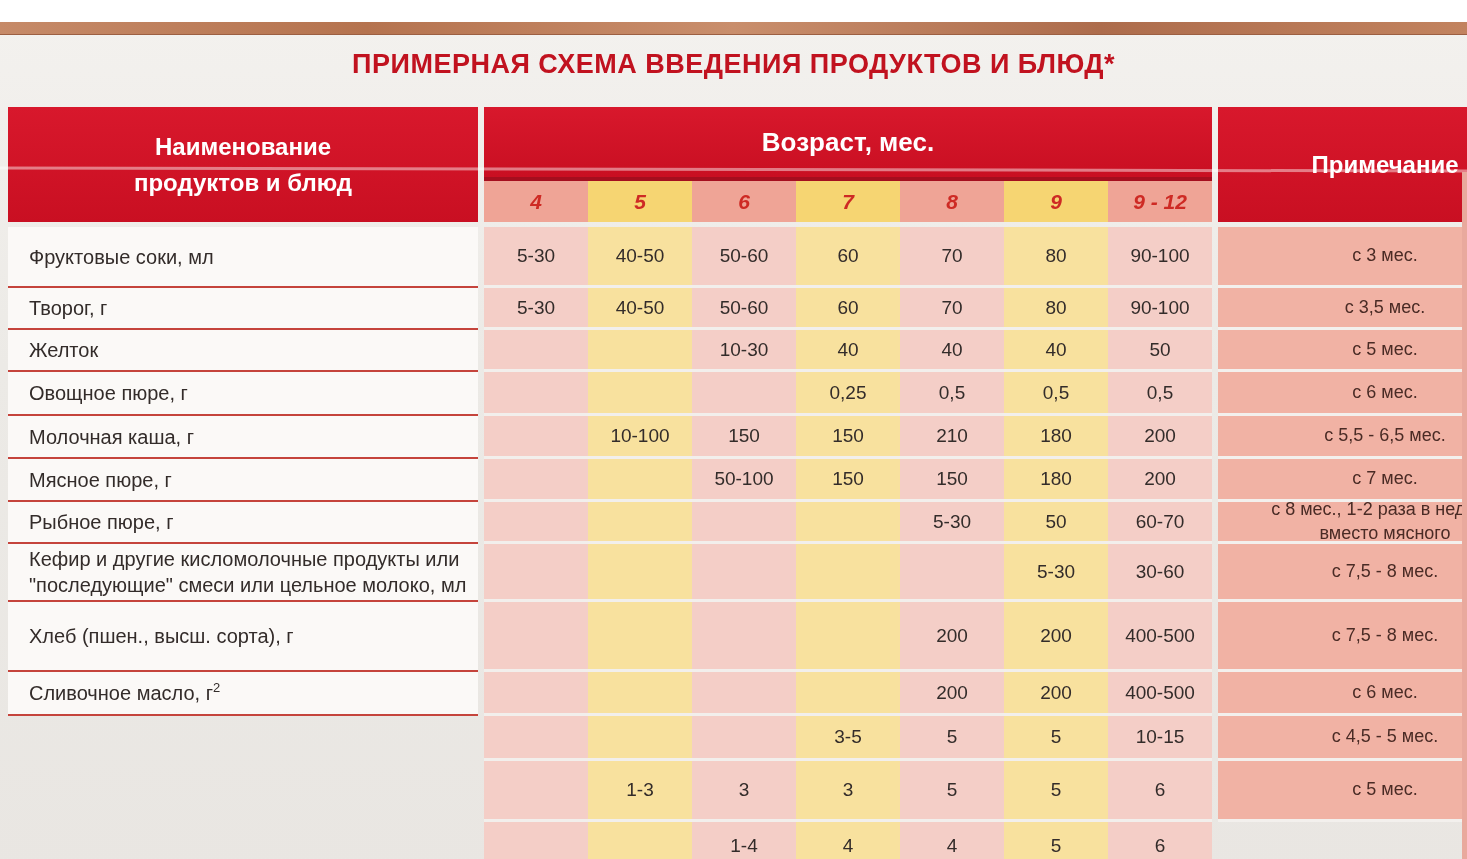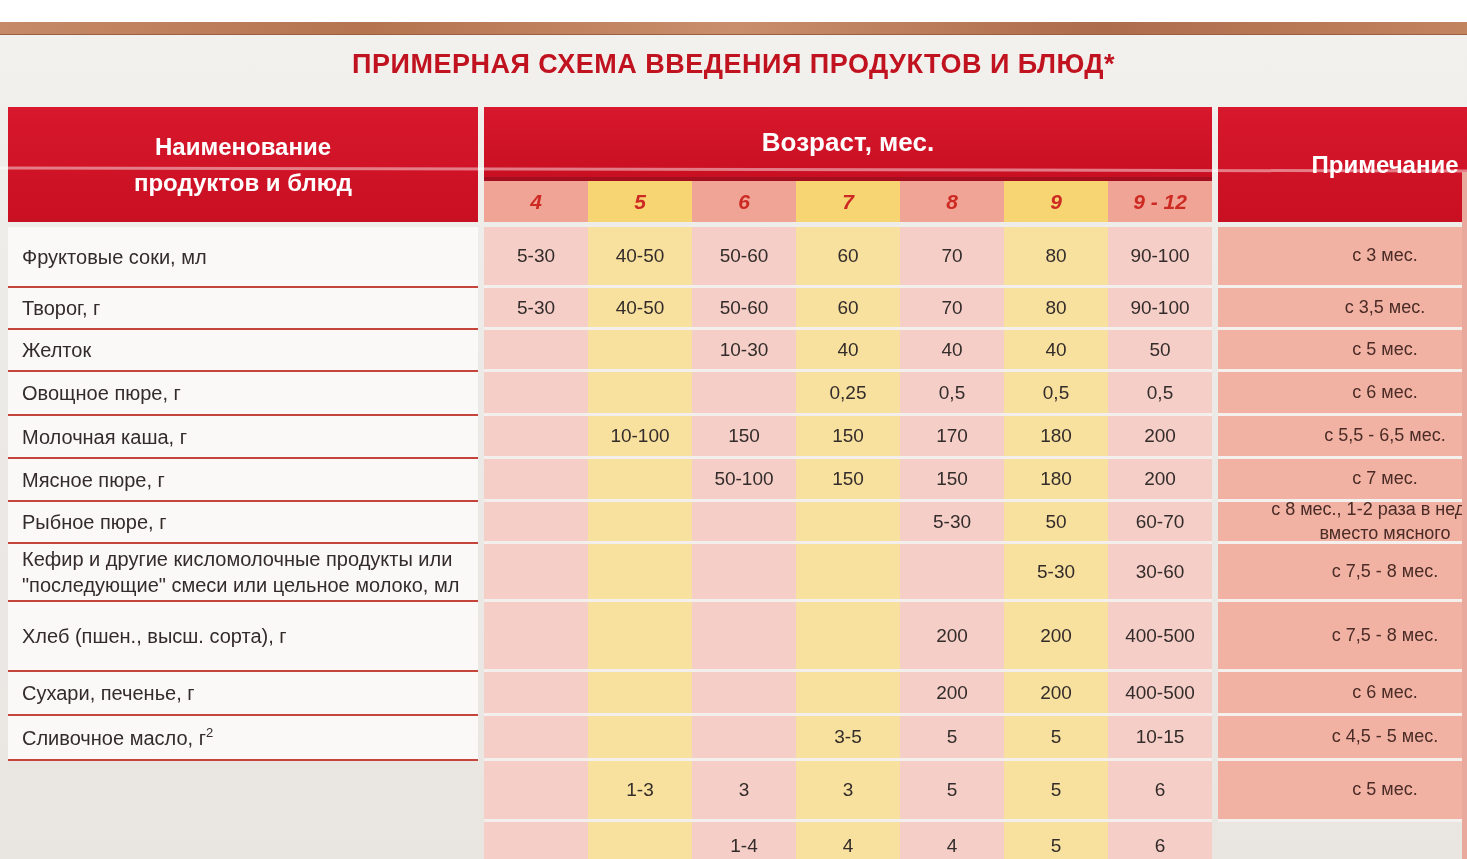--- a/index.html
+++ b/index.html
@@ -53,21 +53,21 @@
   .rows > .row:nth-child(7){height:42px}
   .rows > .row:nth-child(8){height:58px}
   .rows > .row:nth-child(9){height:70px}
   .rows > .row:nth-child(10){height:44px}
   .rows > .row:nth-child(11){height:45px}
   .rows > .row:nth-child(12){height:61px}
   .rows > .row:nth-child(13){height:50px; border-bottom:none;}
 
   #names-rows .row{
     background:#fbf9f7; border-bottom:2px solid var(--sep_red,#c5443c);
-    display:flex; align-items:center; padding-left:14px;
+    display:flex; align-items:center; padding-left:21px;
     font-size:20px; color:var(--body_text,#332c2a); line-height:1.3;
   }
   #names-rows .plabel{ white-space:pre-line; }
   sup{ font-size:13px; }
 
   #ages-rows .row{ display:flex; border-bottom:3px solid #f2efec; }
   #ages-rows .cell{
     flex:1 1 0; display:flex; align-items:center; justify-content:center;
     font-size:19px; color:var(--body_text,#332c2a);
   }
@@ -127,23 +127,20 @@
           </div>
           <div class="row">
             <span class="plabel">Рыбное пюре, г</span>
           </div>
           <div class="row">
             <span class="plabel">Кефир и другие кисломолочные продукты или
 "последующие" смеси или цельное молоко, мл</span>
           </div>
           <div class="row">
             <span class="plabel">Хлеб (пшен., высш. сорта), г</span>
-          </div>
-          <div class="row">
-            <span class="plabel">Сухари, печенье, г</span>
           </div>
           <div class="row">
             <span class="plabel">Сливочное масло, г<sup>2</sup></span>
           </div>
         </div>
     </div>
 
     <div class="col col-ages">
       <div class="hdr hdr-ages">
         <span>Возраст, мес.</span>
@@ -192,21 +189,21 @@
             <div class="cell yellow">0,25</div>
             <div class="cell pink">0,5</div>
             <div class="cell yellow">0,5</div>
             <div class="cell pink">0,5</div>
           </div>
           <div class="row">
             <div class="cell pink"></div>
             <div class="cell yellow">10-100</div>
             <div class="cell pink">150</div>
             <div class="cell yellow">150</div>
-            <div class="cell pink">170</div>
+            <div class="cell pink">210</div>
             <div class="cell yellow">180</div>
             <div class="cell pink">200</div>
           </div>
           <div class="row">
             <div class="cell pink"></div>
             <div class="cell yellow"></div>
             <div class="cell pink">50-100</div>
             <div class="cell yellow">150</div>
             <div class="cell pink">150</div>
             <div class="cell yellow">180</div>

